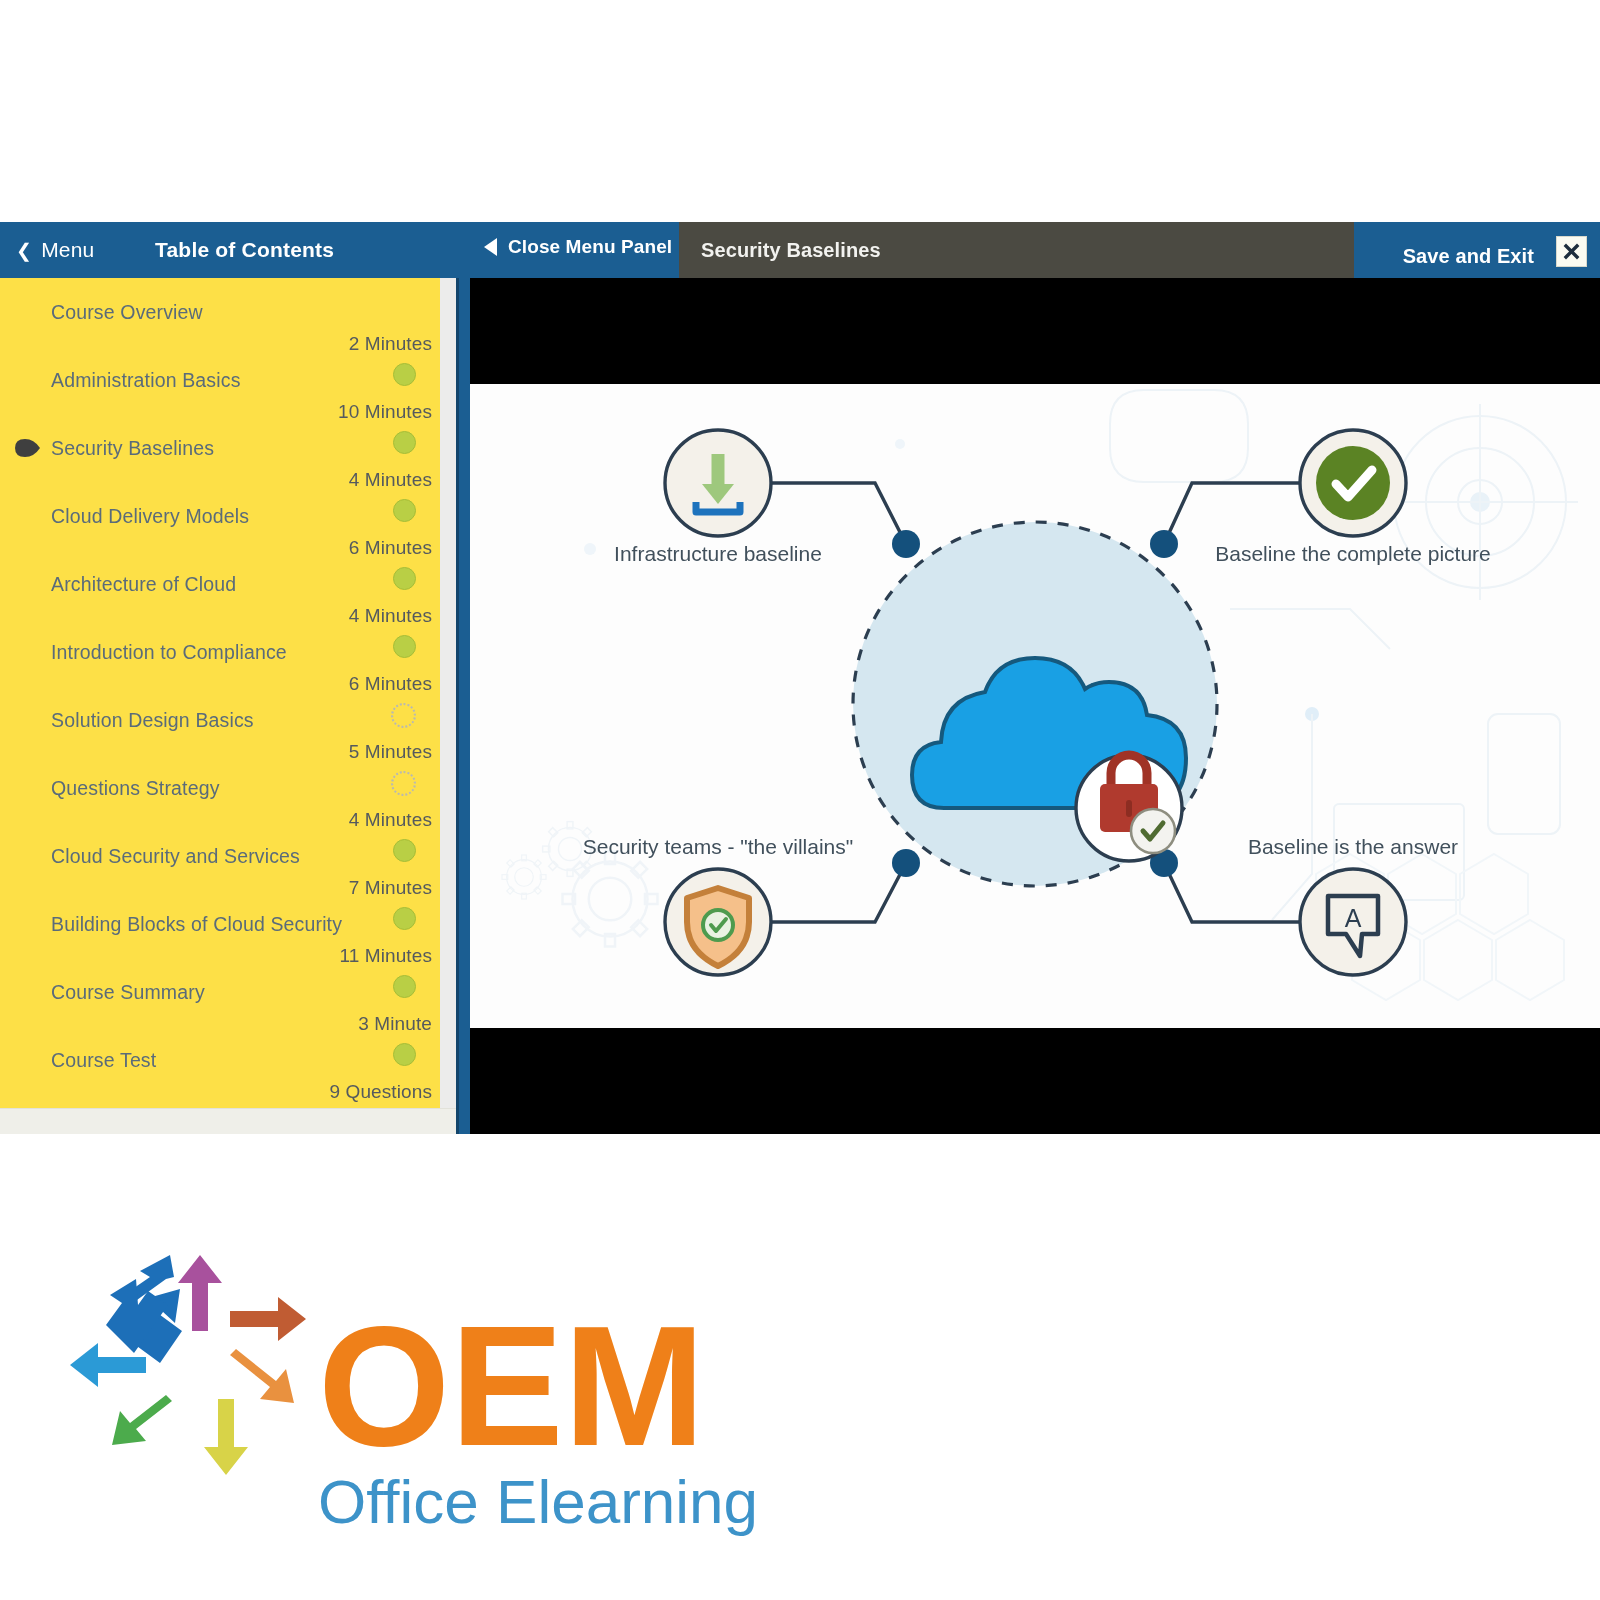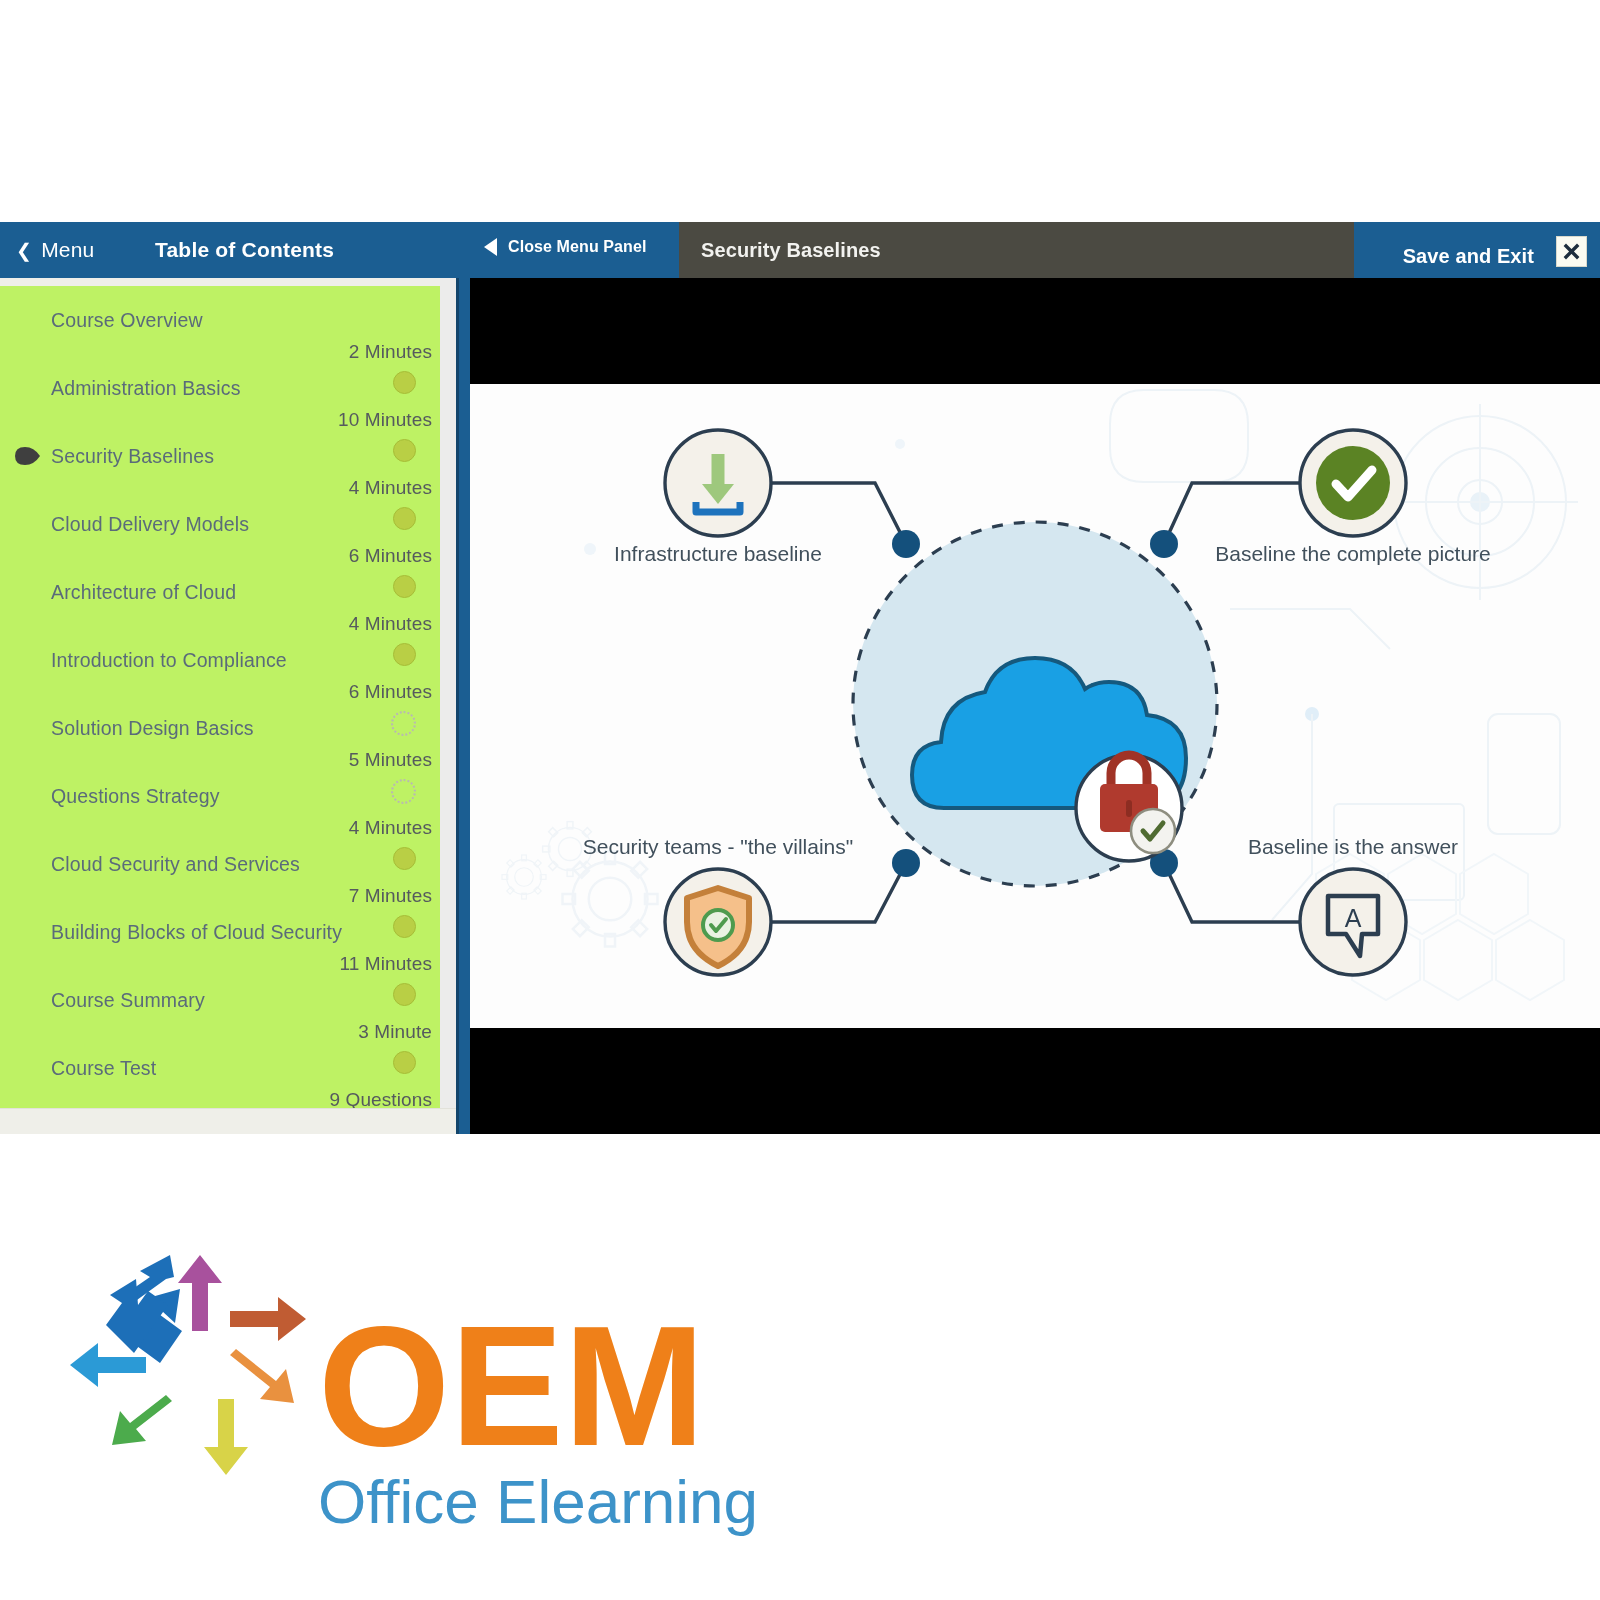--- a/index.html
+++ b/index.html
@@ -14,41 +14,41 @@
     background:#ffffff;overflow:hidden;
   }
   
   .topbar{position:absolute;left:0;top:0;width:1600px;height:56px;background:#1b5e92;}
   .tb-menu{position:absolute;left:16px;top:0;height:56px;display:flex;align-items:center;
            color:#ffffff;font-size:21px;letter-spacing:.2px;}
   .tb-menu .chev{font-size:19px;margin-right:9px;line-height:1;}
   .tb-toc{position:absolute;left:155px;top:0;height:56px;display:flex;align-items:center;
           color:#ffffff;font-size:21px;font-weight:bold;letter-spacing:.2px;}
   .tb-close{position:absolute;left:484px;top:0;height:49px;display:flex;align-items:center;
-            color:#ffffff;font-size:16px;font-weight:bold;letter-spacing:.1px;}
+            color:#ffffff;font-size:19px;font-weight:bold;letter-spacing:.1px;}
   .tb-close .tri{
     width:0;height:0;border-top:9px solid transparent;border-bottom:9px solid transparent;
     border-right:13px solid #ffffff;margin-right:11px;
   }
   .tb-lesson{
     position:absolute;left:679px;top:0;width:675px;height:56px;background:#4b4a42;
     display:flex;align-items:center;
   }
   .tb-lesson span{color:#f2f2ef;font-size:20px;font-weight:bold;margin-left:22px;letter-spacing:.1px;}
   .tb-save{position:absolute;right:66px;top:0;height:68px;display:flex;align-items:center;
            color:#ffffff;font-size:20px;font-weight:bold;letter-spacing:.1px;}
   .tb-x{
     position:absolute;right:13px;top:14px;width:29px;height:29px;background:#fbfbf2;
     border:1px solid #d9d9cc;display:flex;align-items:center;justify-content:center;
   }
   .tb-x svg{display:block;}
 
   
   .sidebar{position:absolute;left:0;top:56px;width:456px;height:856px;background:#efefe9;}
-  .toc-list{position:absolute;left:0;top:8px;width:440px;height:830px;background:#bef264;
+  .toc-list{position:absolute;left:0;top:0;width:440px;height:830px;background:#fde047;
             box-sizing:border-box;overflow:hidden;}
   .toc-item{position:relative;height:68px;display:flex;align-items:center;}
   .toc-marker{position:absolute;left:13px;top:50%;transform:translateY(-50%);width:34px;height:20px;}
   .toc-label{
     position:absolute;left:51px;right:90px;color:#5a6b7a;font-size:19.5px;line-height:23px;
     letter-spacing:.15px;
   }
   .toc-meta{position:absolute;right:8px;top:9px;width:130px;text-align:right;}
   .toc-time{color:#555a5e;font-size:19px;letter-spacing:.1px;display:block;margin-top:46px;}
   .dot{display:inline-block;width:21px;height:21px;border-radius:50%;margin-top:8px;margin-right:16px;}

